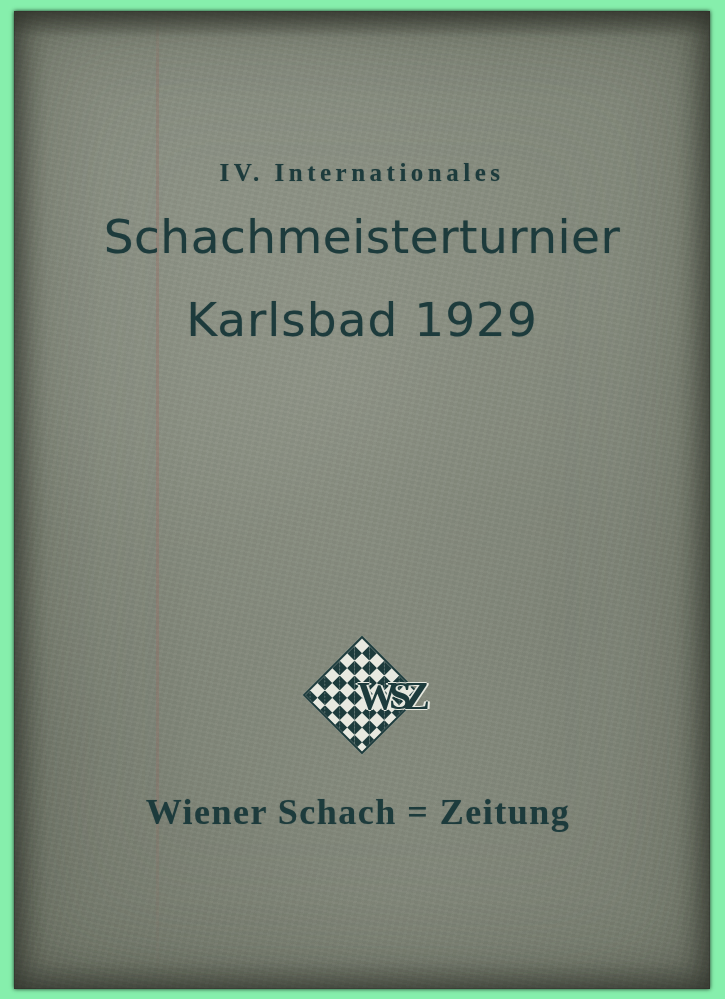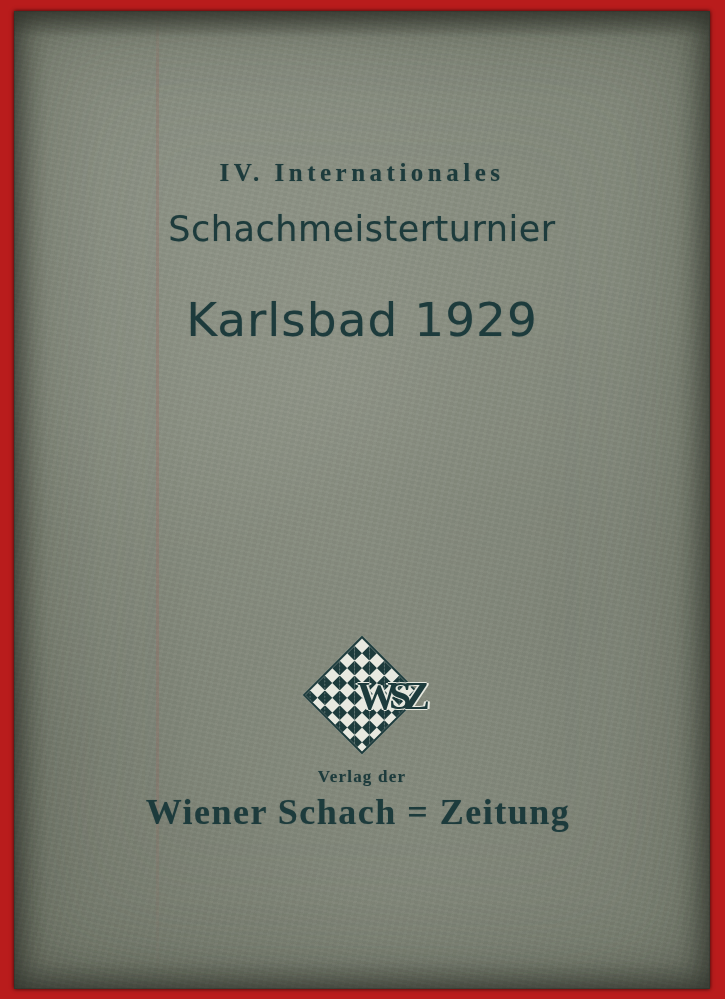--- a/index.html
+++ b/index.html
@@ -12,21 +12,21 @@
     height: 999px;
     overflow: hidden;
     font-family: "Liberation Serif", serif;
   }
 
   
   #scan {
     position: relative;
     width: 725px;
     height: 999px;
-    background: #b91c1c;
+    background: #86efac;
   }
 
   
   #cover {
     position: absolute;
     left: 14px;
     top: 11px;
     width: 696px;
     height: 978px;
     background:
@@ -103,21 +103,21 @@
     font-size: 25px;
     letter-spacing: 4.5px;
     font-weight: 700;
     font-family: "Liberation Serif", serif;
   }
 
   #line-title {
     position: absolute;
     left: 0; right: 0;
     top: 198px;
-    font-size: 35px;
+    font-size: 47px;
     letter-spacing: 0.5px;
     font-family: "DejaVu Sans", sans-serif;
     font-weight: 400;
     color: #1d3b3c;
   }
 
   #line-place {
     position: absolute;
     left: 0; right: 0;
     top: 281px;
@@ -215,21 +215,20 @@
 
     <div class="ink" id="line-title">Schachmeisterturnier</div>
 
     <div class="ink" id="line-place">Karlsbad 1929</div>
 
     <div id="logo-wrap">
       <div id="logo-diamond"></div>
       <div id="logo-monogram">WSZ</div>
     </div>
 
-    <div class="ink" id="imprint-pre">Verlag der</div>
 
     <div class="ink" id="imprint-name">Wiener Schach&nbsp;=&nbsp;Zeitung</div>
 
 
     <div id="edgewear"></div>
     <div id="topdamage"></div>
   </div>
 </div>
 
 </body></html>

